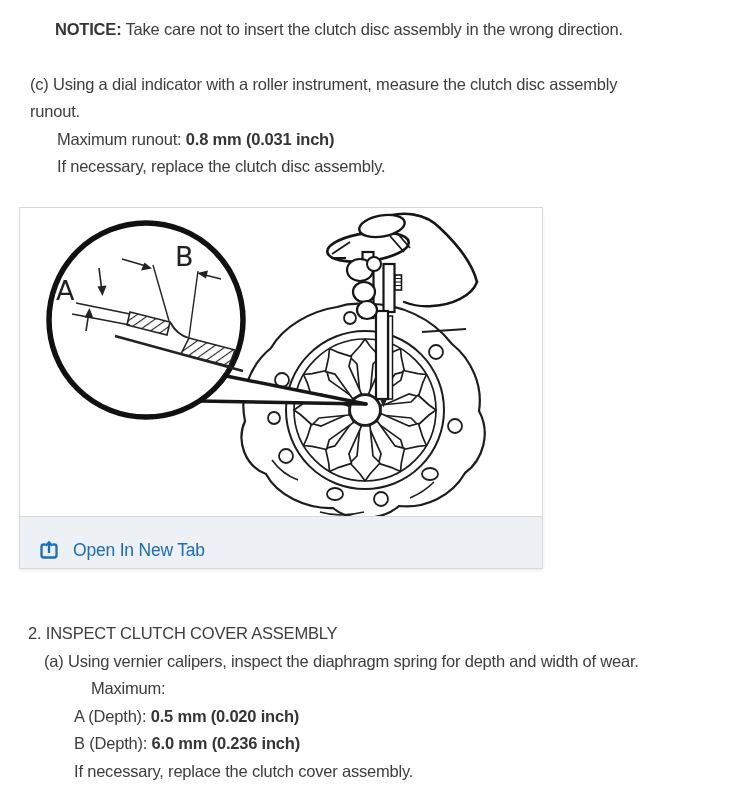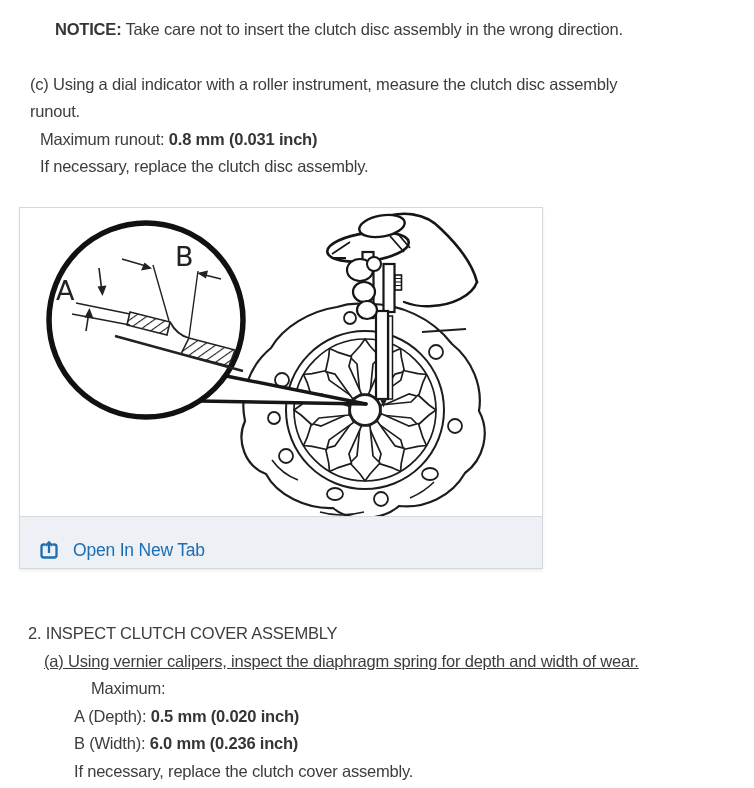--- a/index.html
+++ b/index.html
@@ -4,36 +4,36 @@
 <style>
   html,body{margin:0;padding:0;background:#fff;}
   body{width:754px;height:788px;font-family:"Liberation Sans",sans-serif;color:#3d3d3d;}
   .page{position:relative;width:666px;height:788px;overflow:hidden;background:#fff;}
   p{margin:0;font-size:16.5px;line-height:27.5px;letter-spacing:-0.2px;}
   .b{font-weight:bold;color:#353535;}
 
   .top-block{position:absolute;top:16px;left:0;right:4px;}
   .p-notice{padding-left:55px;margin-bottom:27px;}
   .p-stepc{padding-left:30px;}
-  .p-ind57{padding-left:40px;}
+  .p-ind57{padding-left:57px;}
 
   .figure-panel{position:absolute;left:19px;top:207px;width:522px;margin:0;
     border:1px solid #d5d9de;background:#fff;box-shadow:0 2px 3px rgba(0,0,0,0.07);}
   .figure-canvas{width:522px;height:308px;background:#fff;overflow:hidden;}
   .figure-toolbar{height:35px;background:#edf0f4;border-top:1px solid #d6dadf;
     display:flex;justify-content:space-between;align-items:center;padding:16px 14px 0 18px;}
   .fig-link{display:flex;align-items:center;color:#1b6db4;font-size:17.5px;
     letter-spacing:-0.2px;text-decoration:none;cursor:pointer;}
   .fig-link .ic{display:inline-block;line-height:0;}
   .fig-link.left .ic{margin-right:13px;}
   .fig-link.right .ic{margin-right:6px;}
 
   .bottom-block{position:absolute;top:620px;left:4px;right:4px;}
   .p-h2{padding-left:24px;}
-  .p-stepa{padding-left:40px;text-decoration:underline;}
+  .p-stepa{padding-left:40px;}
   .p-max{padding-left:87px;}
   .p-ab{padding-left:70px;}
 
   svg text{font-family:"DejaVu Sans","Liberation Sans",sans-serif;}
 </style>
 </head>
 <body>
 
 <div class="page">
 
@@ -175,17 +175,17 @@
         <span>Open In New Tab</span>
       </a>
     </figcaption>
   </figure>
 
   <div class="bottom-block">
     <p class="p-h2">2. INSPECT CLUTCH COVER ASSEMBLY</p>
     <p class="p-stepa">(a) Using vernier calipers, inspect the diaphragm spring for depth and width of wear.</p>
     <p class="p-max">Maximum:</p>
     <p class="p-ab"><span>A (Depth):</span> <span class="b">0.5 mm (0.020 inch)</span></p>
-    <p class="p-ab"><span>B (Width):</span> <span class="b">6.0 mm (0.236 inch)</span></p>
+    <p class="p-ab"><span>B (Depth):</span> <span class="b">6.0 mm (0.236 inch)</span></p>
     <p class="p-ab">If necessary, replace the clutch cover assembly.</p>
   </div>
 
 </div>
 
 </body></html>

